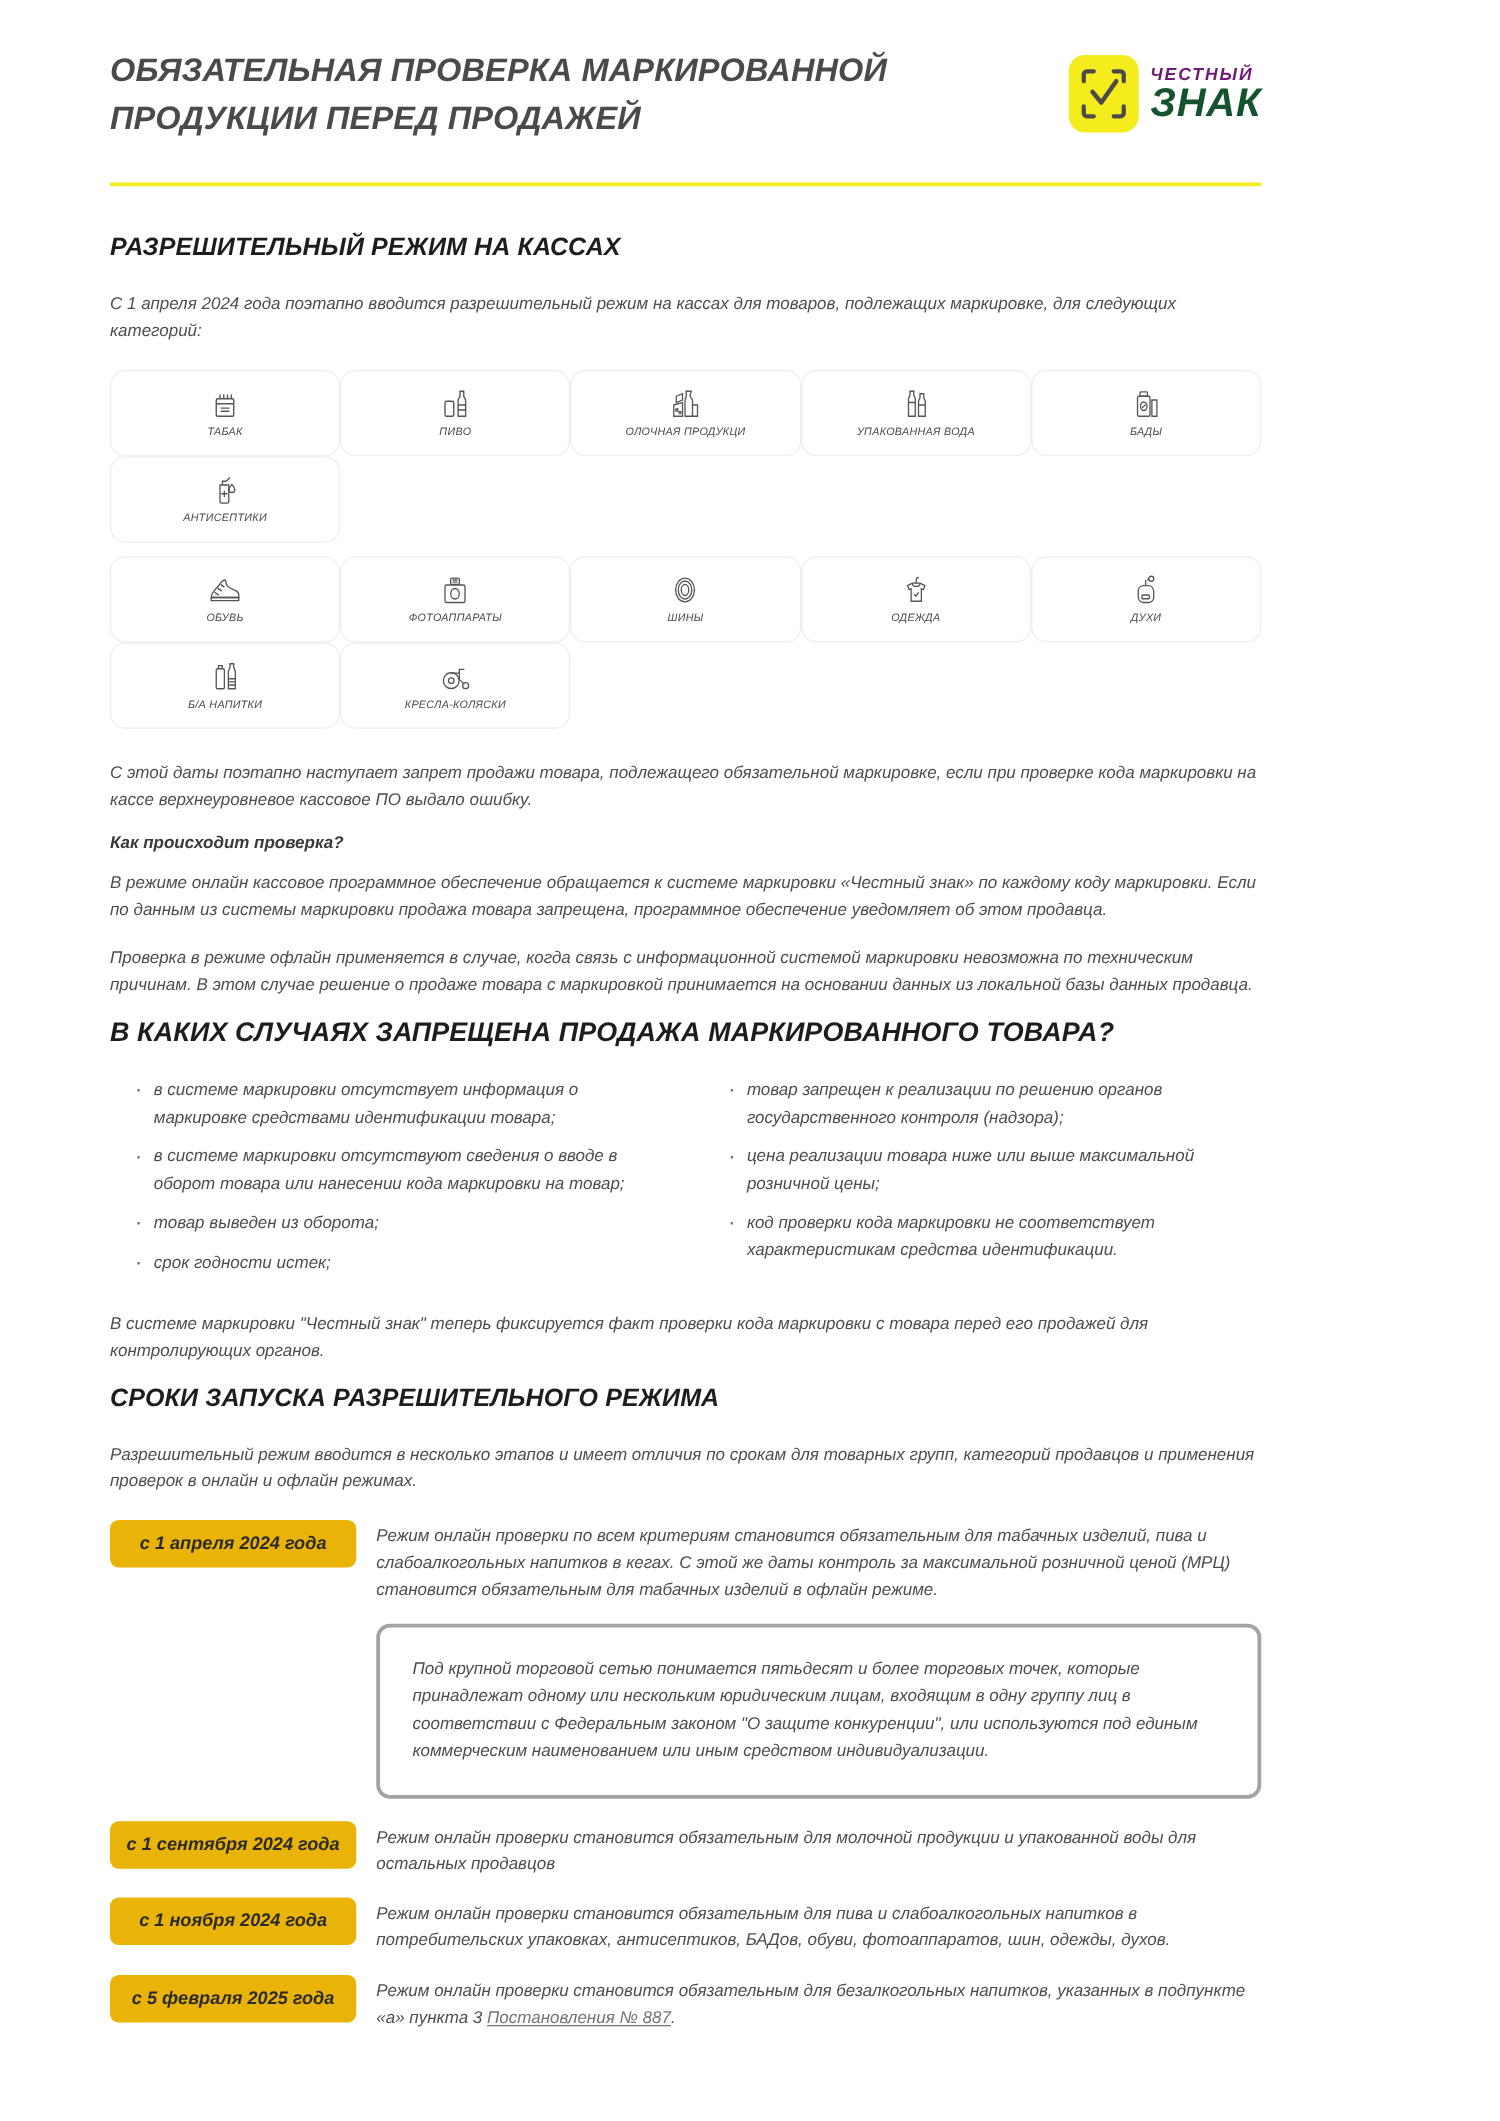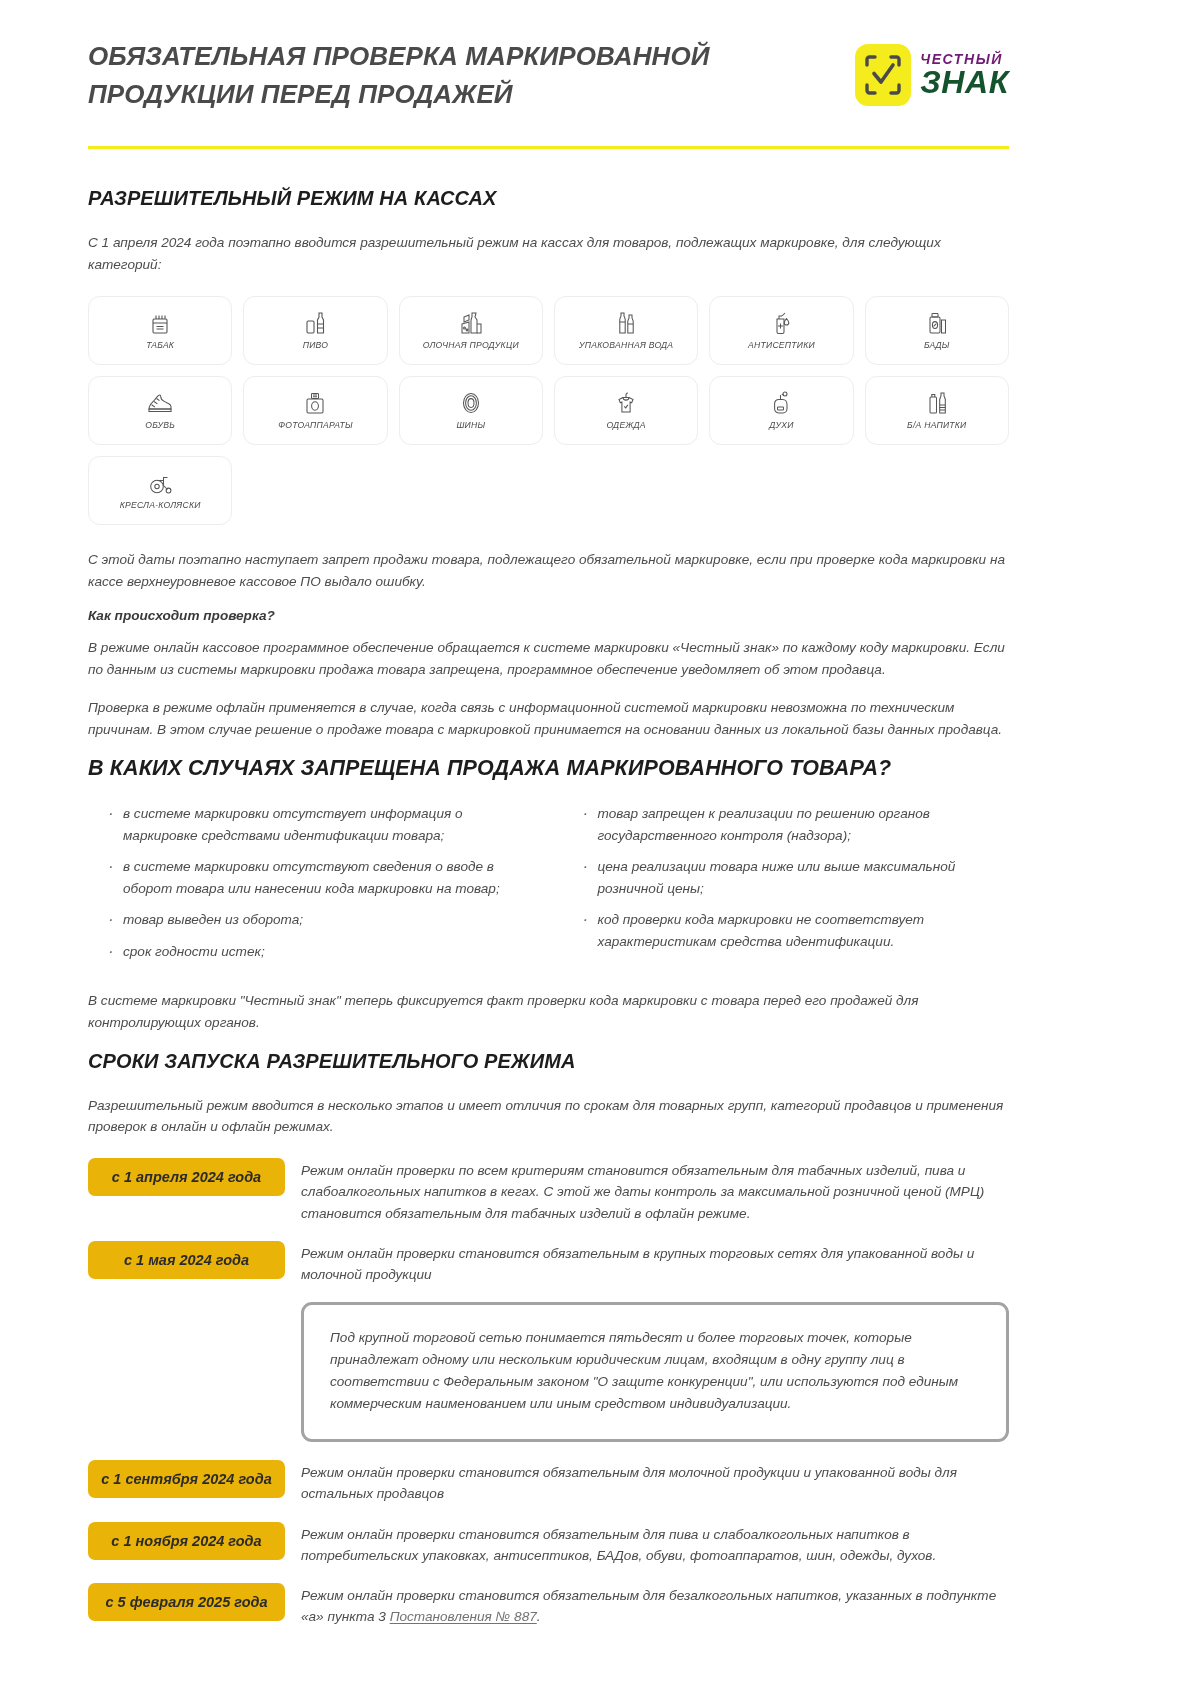--- a/index.html
+++ b/index.html
@@ -102,22 +102,22 @@
   p.sub-head {
     font-size: 13.6px;
     font-weight: 700;
     color: #3a3a3a;
     margin: 0 0 14px 0;
   }
 
   
   .cards {
     display: grid;
-    grid-template-columns: repeat(6, 1fr);
-    gap: 11px;
+    grid-template-columns: repeat(5, 1fr);
+    gap: 0;
     margin: 20px 0 11px 0;
   }
   .cards.row2 { margin-top: 0; margin-bottom: 24px; }
   .card {
     border: 1px solid #ededed;
     border-radius: 12px;
     height: 69px;
     display: flex;
     flex-direction: column;
     align-items: center;
@@ -283,41 +283,41 @@
           <path d="M16 5h3v3l1.2 3v12h-5.4V11L16 8z"></path>
           <path d="M14.8 14h5.4"></path>
         </svg>
       </span>
       <span class="card-label">УПАКОВАННАЯ ВОДА</span>
     </div>
 
     <div class="card">
       <span>
         <svg width="26" height="26" viewBox="0 0 26 26" fill="none" stroke="#555" stroke-width="1.05">
+          <rect x="6" y="7" width="10" height="16" rx="1.3"></rect>
+          <rect x="8" y="3.5" width="6" height="3.5" rx="0.8"></rect>
+          <ellipse cx="11" cy="15" rx="2.6" ry="3.4"></ellipse>
+          <path d="M9.6 16.4l2.8-2.8"></path>
+          <path d="M17.5 10h4v13h-4z"></path>
+        </svg>
+      </span>
+      <span class="card-label">БАДЫ</span>
+    </div>
+
+    <div class="card">
+      <span>
+        <svg width="26" height="26" viewBox="0 0 26 26" fill="none" stroke="#555" stroke-width="1.05">
           <path d="M9 9h7v13a1.5 1.5 0 0 1-1.5 1.5h-4A1.5 1.5 0 0 1 9 22z"></path>
           <path d="M11 9V6h3"></path>
           <path d="M14 6l3-3"></path>
           <path d="M18.5 8.5c1.6 2 2.3 3.2 2.3 4.2a2.3 2.3 0 0 1-4.6 0c0-1 .7-2.2 2.3-4.2z"></path>
           <path d="M12.5 13.5v5M10 16h5"></path>
         </svg>
       </span>
       <span class="card-label">АНТИСЕПТИКИ</span>
-    </div>
-
-    <div class="card">
-      <span>
-        <svg width="26" height="26" viewBox="0 0 26 26" fill="none" stroke="#555" stroke-width="1.05">
-          <rect x="6" y="7" width="10" height="16" rx="1.3"></rect>
-          <rect x="8" y="3.5" width="6" height="3.5" rx="0.8"></rect>
-          <ellipse cx="11" cy="15" rx="2.6" ry="3.4"></ellipse>
-          <path d="M9.6 16.4l2.8-2.8"></path>
-          <path d="M17.5 10h4v13h-4z"></path>
-        </svg>
-      </span>
-      <span class="card-label">БАДЫ</span>
     </div>
 
   </div>
 
   <div class="cards row2">
     <div class="card">
       <span>
         <svg width="28" height="26" viewBox="0 0 28 26" fill="none" stroke="#555" stroke-width="1.05">
           <path d="M3 19c0-4 3-6 5.5-9S12 5 13.5 5c1 0 1.3.8 1.3 1.8 0 2.2 1.4 3.6 3.4 4.6l4.6 2.3c1.4.7 2.2 1.6 2.2 3.1V19z"></path>
           <path d="M3 19h22v2.5H3z"></path>
@@ -429,24 +429,20 @@
   <h2 class="section-title sec-gap">СРОКИ ЗАПУСКА РАЗРЕШИТЕЛЬНОГО РЕЖИМА</h2>
   <p class="body">Разрешительный режим вводится в несколько этапов и имеет отличия по срокам для товарных групп, категорий продавцов и применения проверок в онлайн и офлайн режимах.</p>
 
   <div class="timeline">
 
     <div class="tl-row">
       <div class="tl-badge">с 1 апреля 2024 года</div>
       <div class="tl-text">Режим онлайн проверки по всем критериям становится обязательным для табачных изделий, пива и слабоалкогольных напитков в кегах. С этой же даты контроль за максимальной розничной ценой (МРЦ) становится обязательным для табачных изделий в офлайн режиме.</div>
     </div>
 
-    <div class="tl-row">
-      <div class="tl-badge">с 1 мая 2024 года</div>
-      <div class="tl-text">Режим онлайн проверки становится обязательным в крупных торговых сетях для упакованной воды и молочной продукции</div>
-    </div>
 
     <div class="callout">Под крупной торговой сетью понимается пятьдесят и более торговых точек, которые принадлежат одному или нескольким юридическим лицам, входящим в одну группу лиц в соответствии с Федеральным законом "О защите конкуренции", или используются под единым коммерческим наименованием или иным средством индивидуализации.</div>
 
     <div class="tl-row">
       <div class="tl-badge">с 1 сентября 2024 года</div>
       <div class="tl-text">Режим онлайн проверки становится обязательным для молочной продукции и упакованной воды для остальных продавцов</div>
     </div>
 
     <div class="tl-row">
       <div class="tl-badge">с 1 ноября 2024 года</div>

